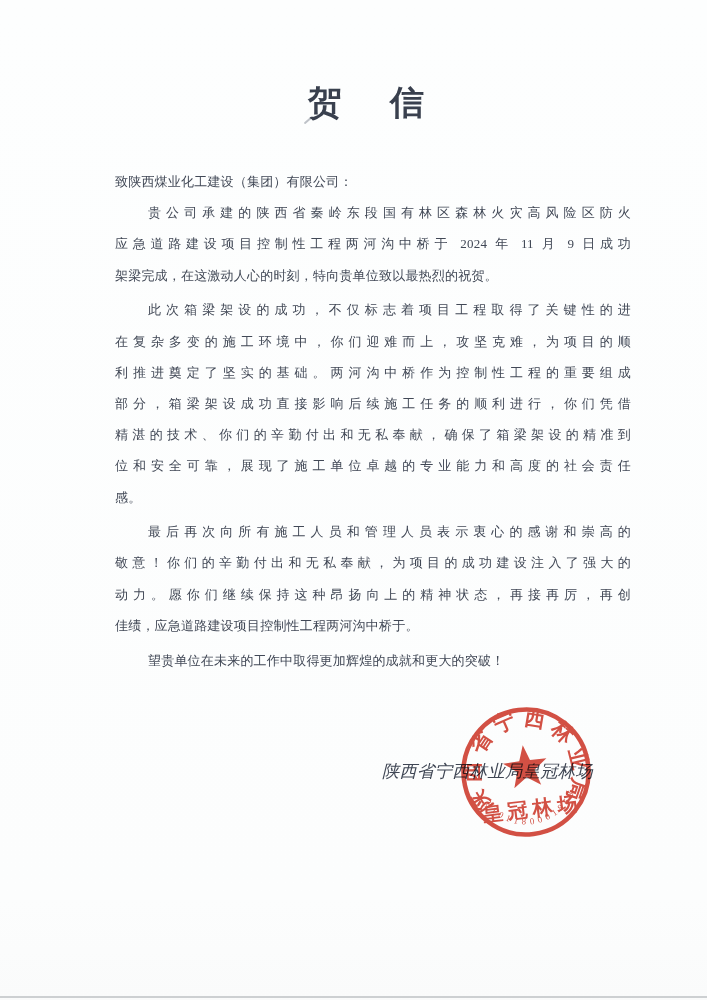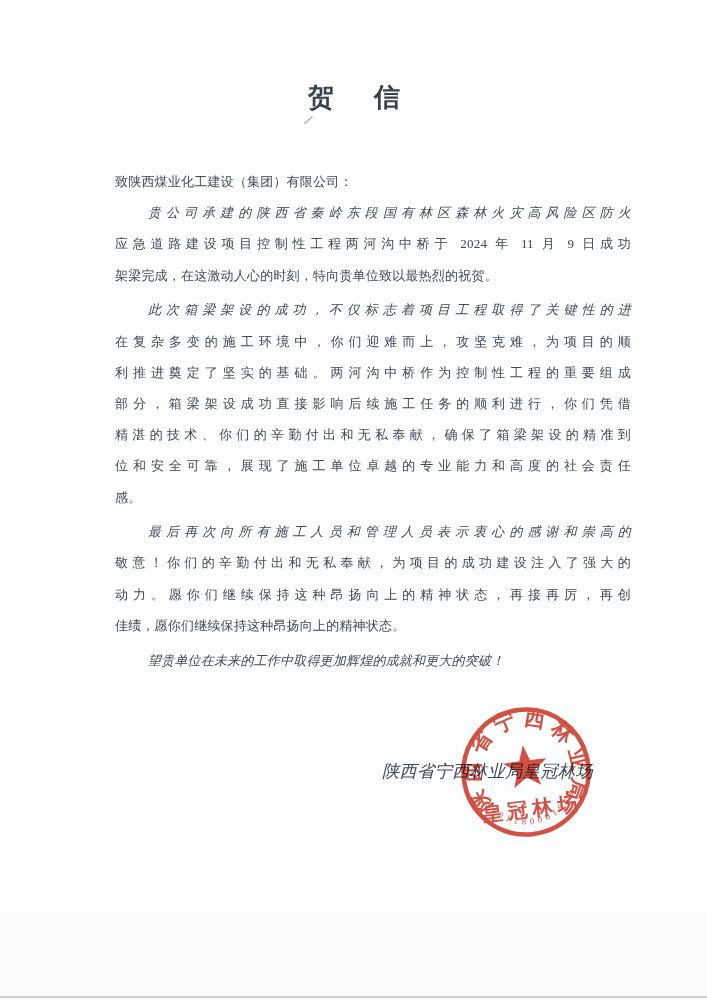--- a/index.html
+++ b/index.html
@@ -15,40 +15,40 @@
   .scan-edge-bottom{
     position:absolute;left:0;bottom:2px;width:707px;height:2px;
     background:#c2c5c8;opacity:.8;
   }
   .pen-mark{
     position:absolute;left:303px;top:119px;width:11px;height:2px;
     background:#a8adb6;transform:rotate(-40deg);border-radius:2px;opacity:.75;
   }
   .title{
     position:absolute;left:308px;top:80px;
-    font-size:26px;color:#39404e;letter-spacing:7px;font-weight:600;
+    font-size:34px;color:#39404e;letter-spacing:7px;font-weight:600;
     white-space:nowrap;
   }
   .letter-body{
     position:absolute;left:115px;top:138px;width:516px;
     font-size:13px;color:#414856;margin-top:28px;
   }
   .ln{
     line-height:31.2px;white-space:nowrap;
     letter-spacing:.2px;
   }
   .para{margin:0;}
   .para.gap{margin-top:3.5px;}
   .para .ln{white-space:normal;}
   .jline{
     text-align:justify;text-align-last:justify;text-justify:inter-character;
     white-space:nowrap;display:block;width:516px;
   }
   .jline.last{text-align-last:left;}
-  .ind{text-indent:33px;font-style:italic;}
+  .ind{text-indent:33px;}
   .signature{
     position:absolute;right:114px;top:759px;
     font-size:17.2px;color:#3f4654;letter-spacing:.4px;white-space:nowrap;font-style:italic;
   }
   .date{
     position:absolute;left:437px;top:803px;
     font-size:17.2px;color:#3f4654;white-space:nowrap;
   }
   .stamp{
     position:absolute;left:431px;top:677px;width:190px;height:190px;
@@ -84,21 +84,21 @@
       <div class="ln jline">部分，箱梁架设成功直接影响后续施工任务的顺利进行，你们凭借</div>
       <div class="ln jline">精湛的技术、你们的辛勤付出和无私奉献，确保了箱梁架设的精准到</div>
       <div class="ln jline">位和安全可靠，展现了施工单位卓越的专业能力和高度的社会责任</div>
       <div class="ln jline last">感。</div>
     </div>
 
     <div class="para gap">
       <div class="ln jline ind">最后再次向所有施工人员和管理人员表示衷心的感谢和崇高的</div>
       <div class="ln jline">敬意！你们的辛勤付出和无私奉献，为项目的成功建设注入了强大的</div>
       <div class="ln jline">动力。愿你们继续保持这种昂扬向上的精神状态，再接再厉，再创</div>
-      <div class="ln jline last">佳绩，愿你们继续保持这种昂扬向上的精神状态。</div>
+      <div class="ln jline last">佳绩，应急道路建设项目控制性工程两河沟中桥于。</div>
     </div>
 
     <div class="para gap">
       <div class="ln jline ind last">望贵单位在未来的工作中取得更加辉煌的成就和更大的突破！</div>
     </div>
   </div>
 
   <div class="signature">陕西省宁西林业局皇冠林场</div>
 
   <div class="stamp">

